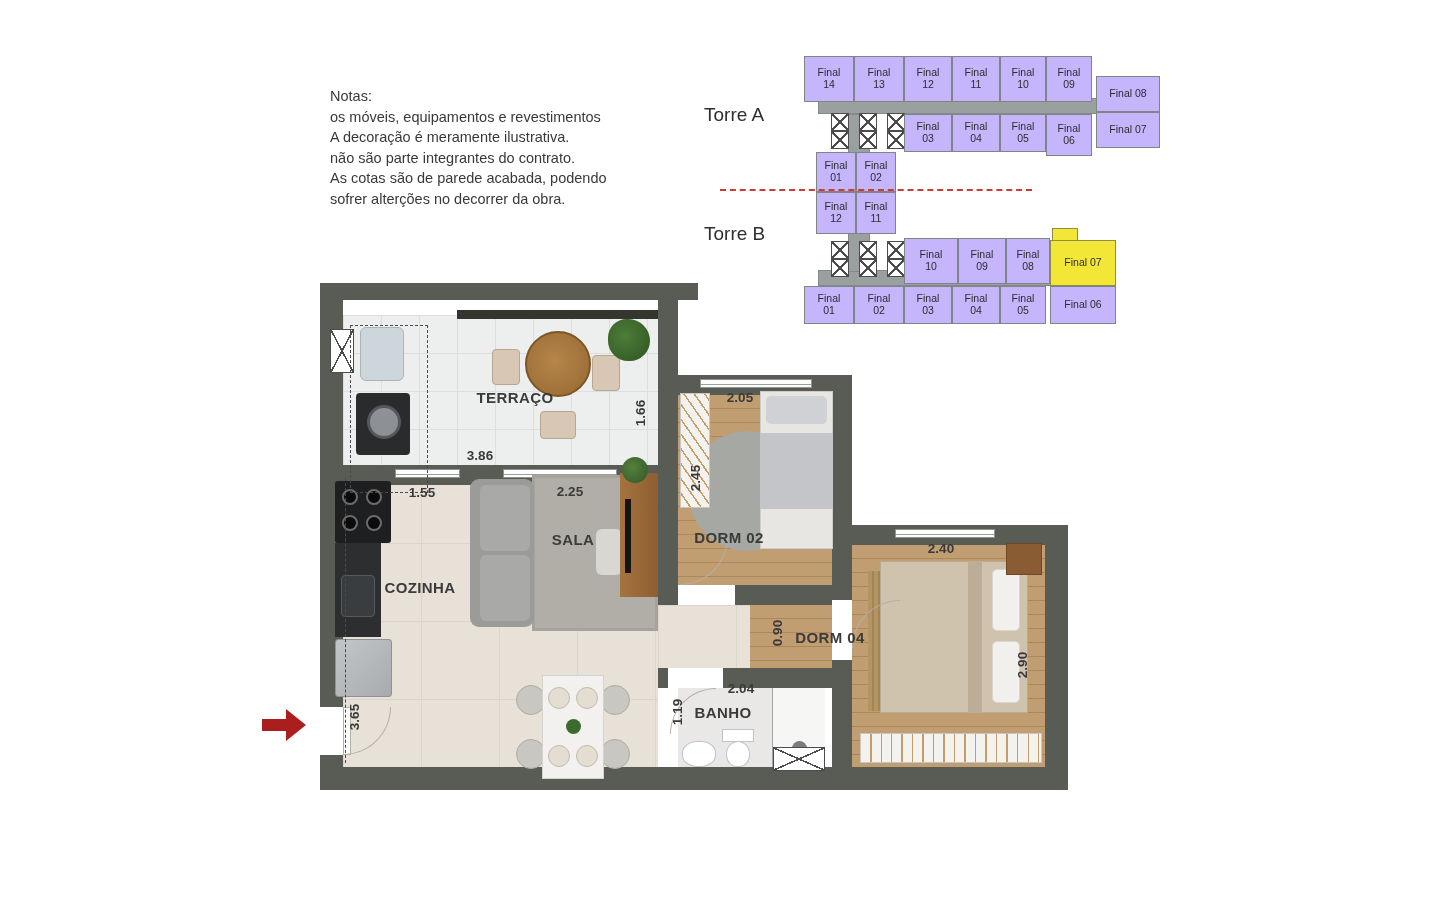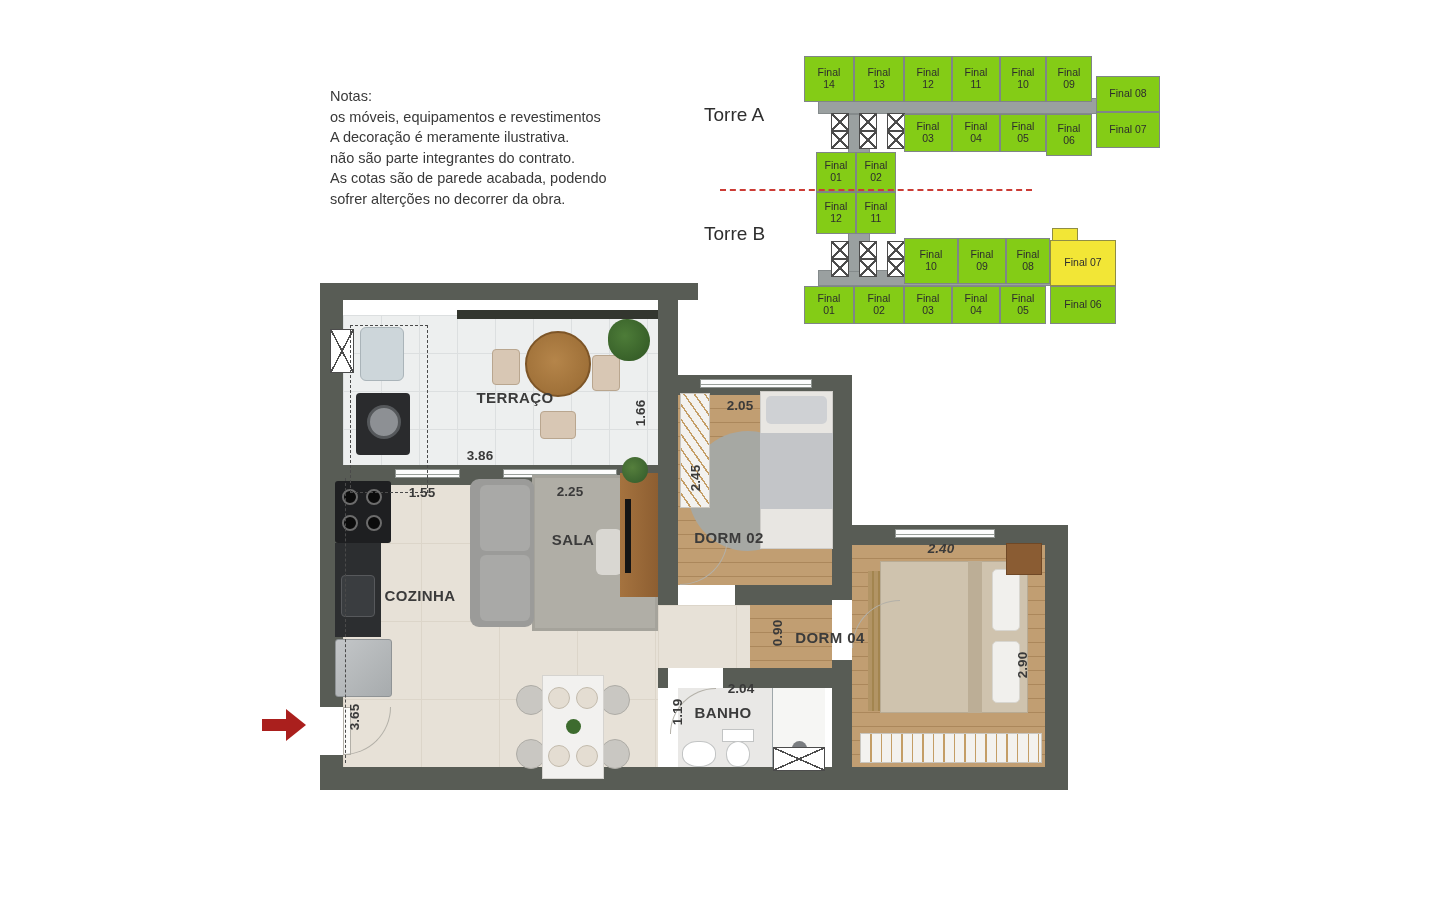--- a/index.html
+++ b/index.html
@@ -4,21 +4,21 @@
 <style>
   html,body{margin:0;padding:0;background:#ffffff;font-family:"Liberation Sans", sans-serif;}
   #canvas{position:relative;width:1440px;height:900px;background:#ffffff;overflow:hidden;}
 
   
   #notes{position:absolute;left:330px;top:86px;width:330px;font-size:14.5px;line-height:20.6px;color:#393939;}
 
   
   #keyplan{position:absolute;left:700px;top:40px;width:475px;height:295px;}
   .torre-label{position:absolute;font-size:19px;color:#2e2e2e;}
-  .unit{position:absolute;background:#84cc16;border:1px solid #7f8587;display:flex;align-items:center;justify-content:center;
+  .unit{position:absolute;background:#c4b5fd;border:1px solid #7f8587;display:flex;align-items:center;justify-content:center;
         text-align:center;font-size:10.5px;line-height:1.12;color:#2d2d2d;box-sizing:border-box;}
   .unit>span{display:inline-block;width:34px;}
   .unit.one>span{width:auto;}
   .unit.hl{background:#f2e636;border-color:#8f8d45;}
   .corridor{position:absolute;background:#9aa0a0;border:1px solid #848a8b;box-sizing:border-box;}
   .xbox{position:absolute;background:
         linear-gradient(to top right, transparent calc(50% - 0.8px), #4c4c4c calc(50% - 0.8px), #4c4c4c calc(50% + 0.8px), transparent calc(50% + 0.8px)),
         linear-gradient(to bottom right, transparent calc(50% - 0.8px), #4c4c4c calc(50% - 0.8px), #4c4c4c calc(50% + 0.8px), transparent calc(50% + 0.8px)),#ffffff;
         border:1.5px solid #4c4c4c;box-sizing:border-box;}
   #divider{position:absolute;left:20px;top:149px;width:312px;height:0;border-top:2.5px dashed #cc3b35;z-index:6;}
@@ -284,33 +284,33 @@
     <div class="arc" style="left:23px;top:424px;width:48px;height:48px;border-left:none;border-top:none;border-radius:0 0 100% 0;"></div>
     <div class="furn" style="left:23px;top:424px;width:8px;height:48px;background:#fbfbf9;border:1px solid #b3b0a8;"></div>
     <div class="arc" style="left:360px;top:254px;width:48px;height:48px;border-left:none;border-top:none;border-radius:0 0 100% 0;"></div>
     <div class="arc" style="left:532px;top:317px;width:48px;height:48px;border-right:none;border-bottom:none;border-radius:100% 0 0 0;"></div>
     <div class="arc" style="left:350px;top:405px;width:46px;height:46px;border-right:none;border-bottom:none;border-radius:100% 0 0 0;"></div>
 
     <div class="dash" style="left:25px;top:195px;width:0;height:285px;border-left-width:1.2px;border-top:none;border-right:none;border-bottom:none;"></div>
     <div class="dash" style="left:30px;top:42px;width:78px;height:168px;"></div>
 
     <div class="room-label" style="left:195px;top:114px;">TERRAÇO</div>
-    <div class="room-label" style="left:100px;top:312px;">COZINHA</div>
+    <div class="room-label" style="left:100px;top:304px;">COZINHA</div>
     <div class="room-label" style="left:253px;top:256px;">SALA</div>
     <div class="room-label" style="left:409px;top:254px;">DORM 02</div>
     <div class="room-label" style="left:510px;top:354px;">DORM 04</div>
     <div class="room-label" style="left:403px;top:429px;">BANHO</div>
 
     <div class="dim" style="left:160px;top:172px;">3.86</div>
     <div class="dim rot" style="left:320px;top:130px;">1.66</div>
     <div class="dim" style="left:102px;top:209px;">1.55</div>
     <div class="dim" style="left:250px;top:208px;">2.25</div>
-    <div class="dim" style="left:420px;top:114px;margin-top:8px;">2.05</div>
+    <div class="dim" style="left:420px;top:114px;">2.05</div>
     <div class="dim rot" style="left:375px;top:195px;">2.45</div>
-    <div class="dim" style="left:621px;top:265px;font-style:italic;">2.40</div>
+    <div class="dim" style="left:621px;top:265px;">2.40</div>
     <div class="dim rot" style="left:702px;top:382px;">2.90</div>
     <div class="dim rot" style="left:457px;top:350px;">0.90</div>
     <div class="dim" style="left:421px;top:405px;">2.04</div>
     <div class="dim rot" style="left:357px;top:429px;">1.19</div>
     <div class="dim rot" style="left:34px;top:434px;">3.65</div>
 
     <div id="arrow">
       <div class="shaftr"></div>
       <div class="head"></div>
     </div>

